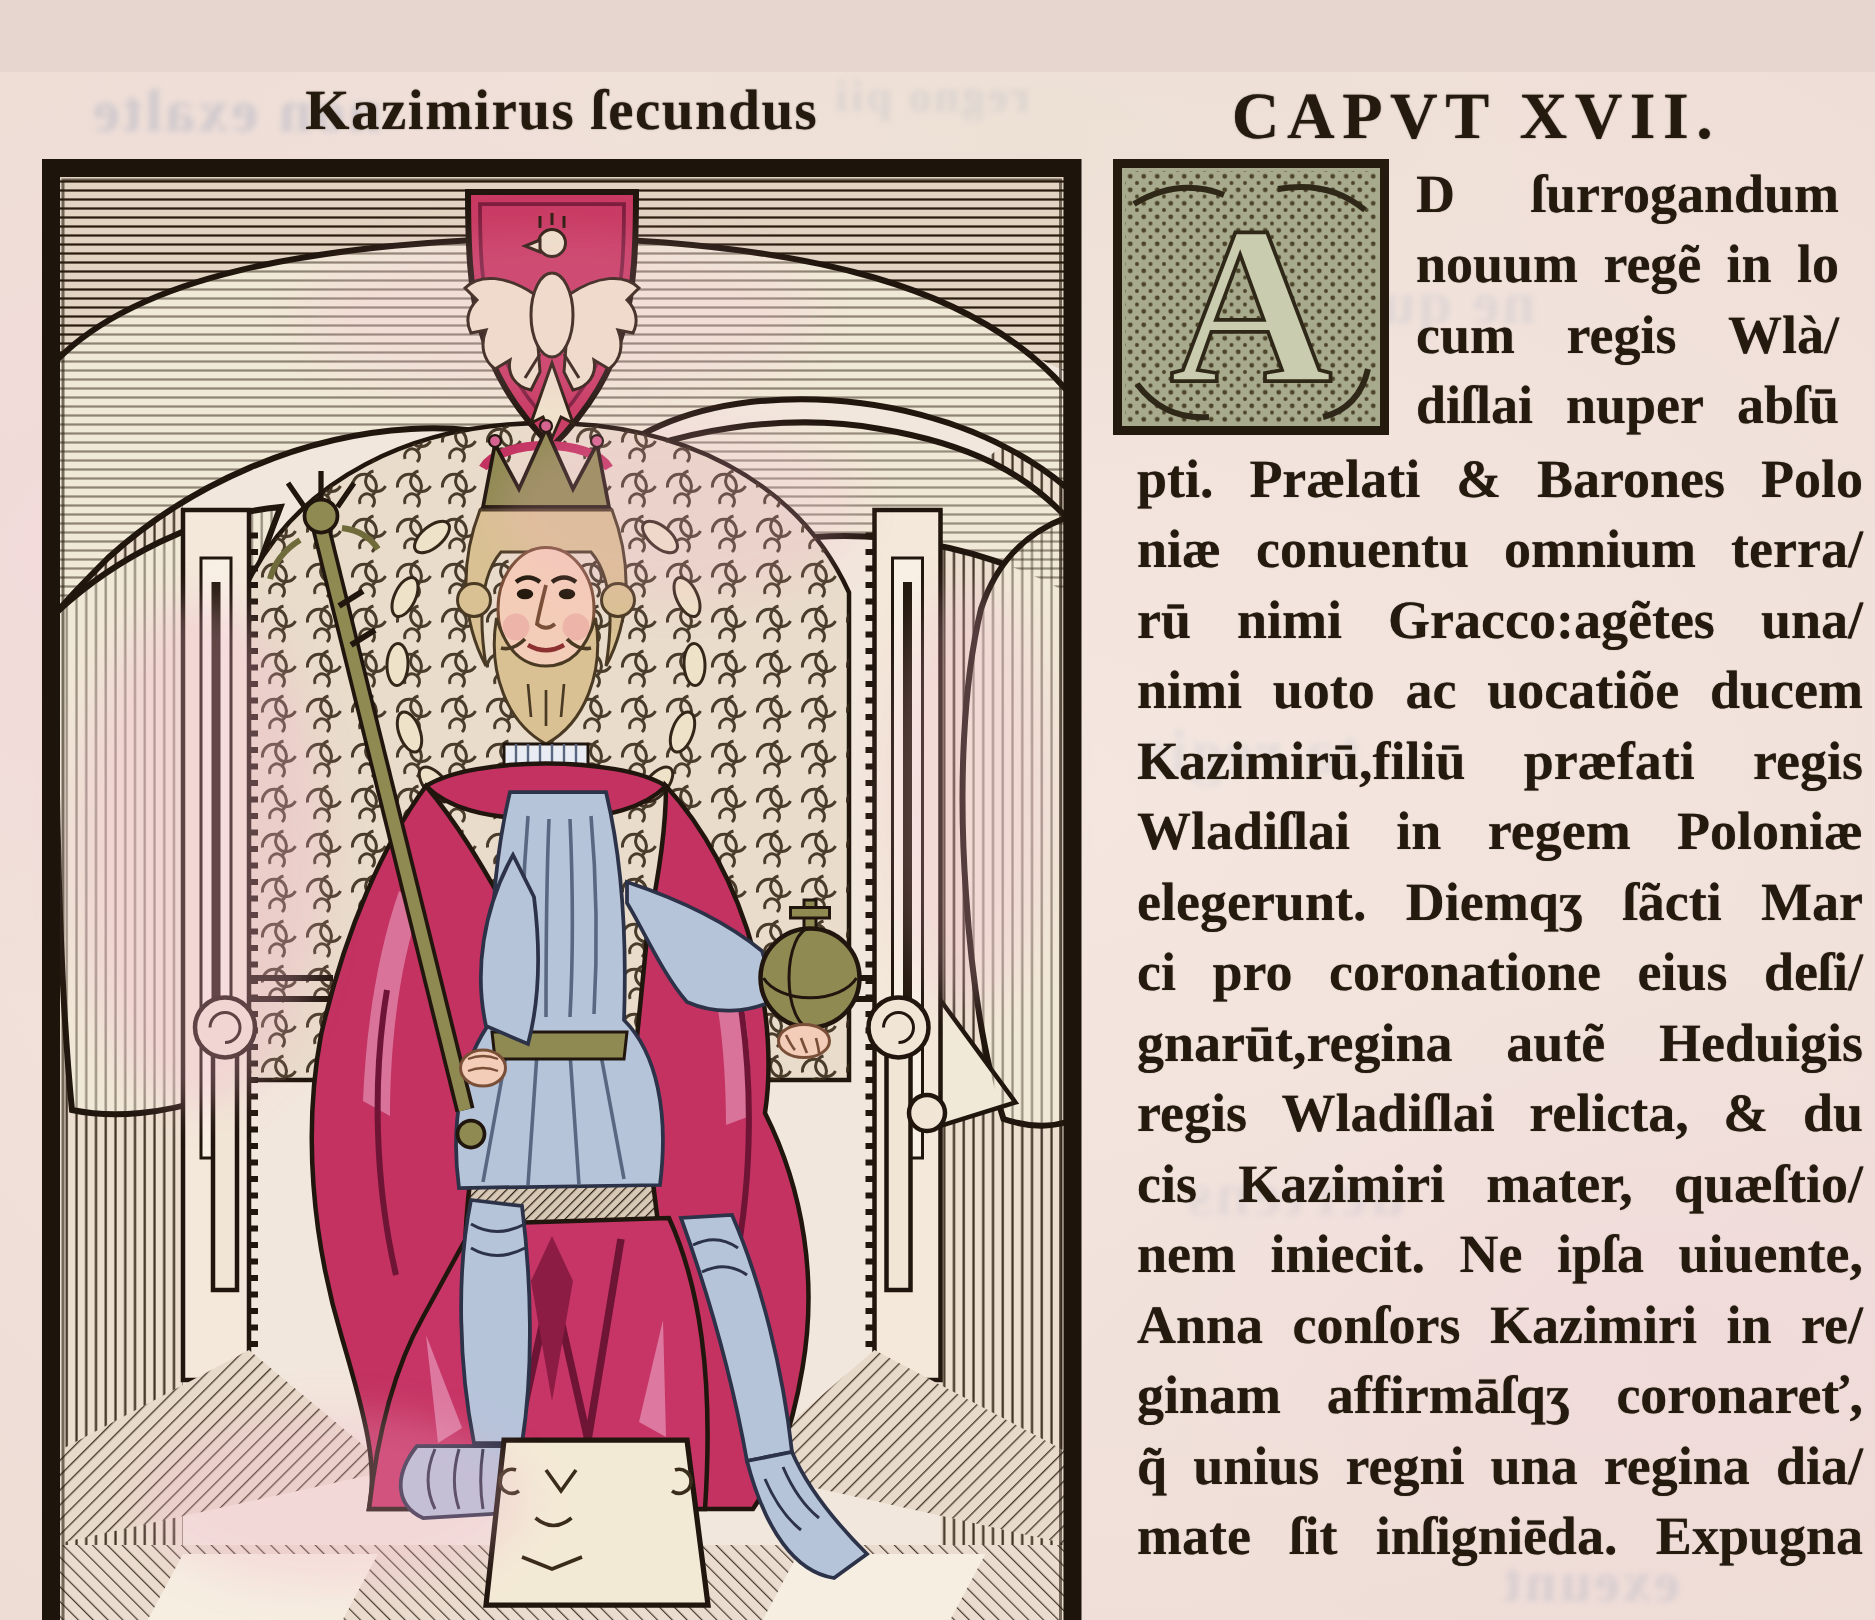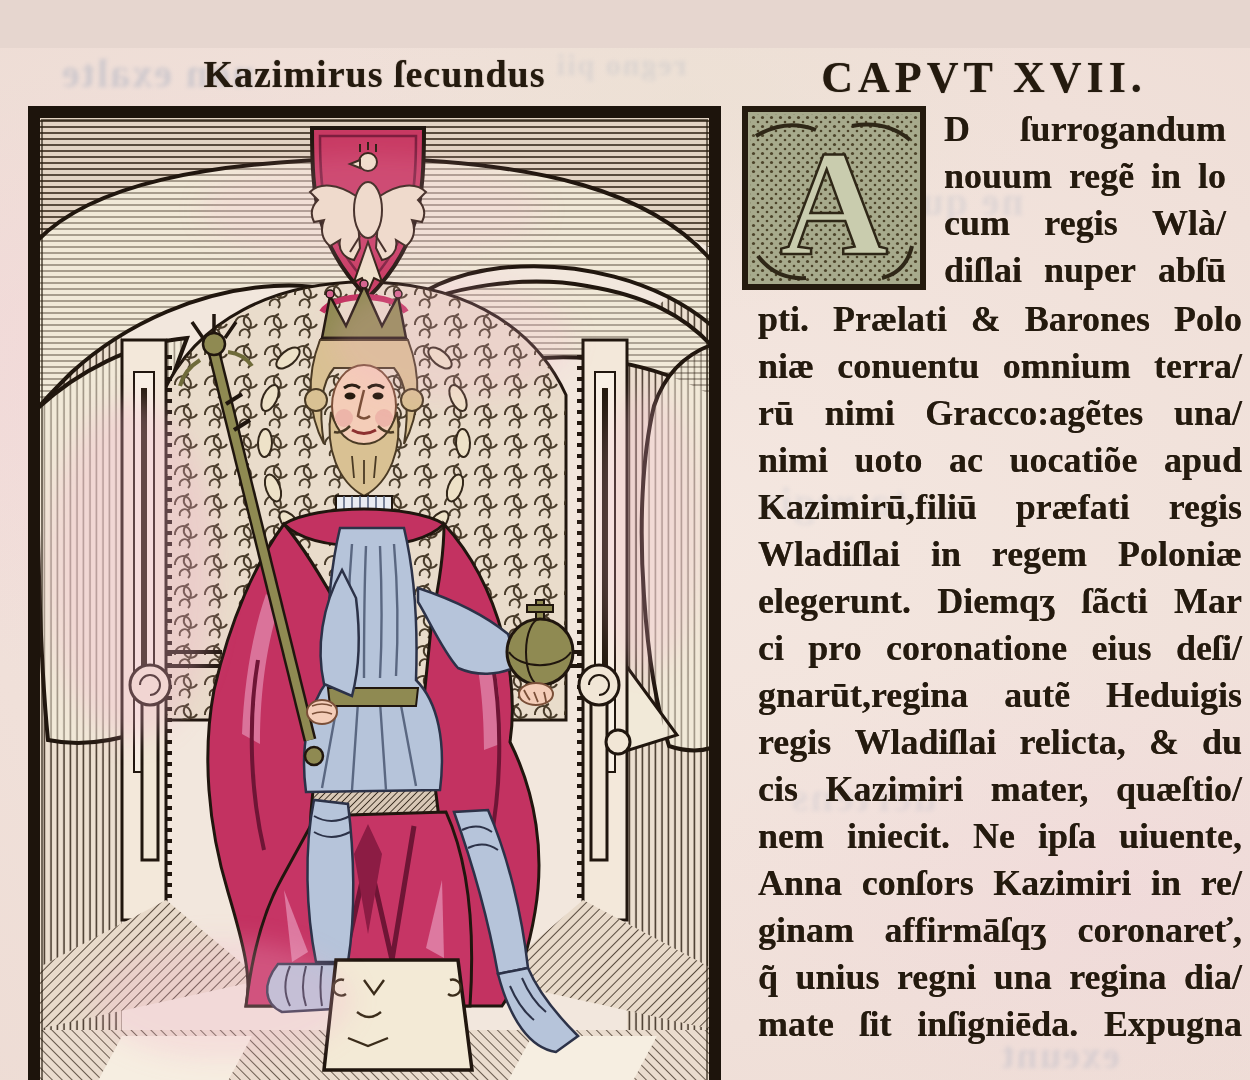--- a/index.html
+++ b/index.html
@@ -355,21 +355,21 @@
         <div class="line"><span>D</span><span>ſurrogandum</span></div>
         <div class="line"><span>nouum</span><span>regẽ</span><span>in</span><span>lo</span></div>
         <div class="line"><span>cum</span><span>regis</span><span>Wlà/</span></div>
         <div class="line"><span>diſlai</span><span>nuper</span><span>abſū</span></div>
       </div>
 
     <div class="full-lines">
         <div class="line"><span>pti.</span><span>Prælati</span><span>&amp;</span><span>Barones</span><span>Polo</span></div>
         <div class="line"><span>niæ</span><span>conuentu</span><span>omnium</span><span>terra/</span></div>
         <div class="line"><span>rū</span><span>nimi</span><span>Gracco:agẽtes</span><span>una/</span></div>
-        <div class="line"><span>nimi</span><span>uoto</span><span>ac</span><span>uocatiõe</span><span>apud</span></div>
+        <div class="line"><span>nimi</span><span>uoto</span><span>ac</span><span>uocatiõe</span><span>ducem</span></div>
         <div class="line"><span>Kazimirū,filiū</span><span>præfati</span><span>regis</span></div>
         <div class="line"><span>Wladiſlai</span><span>in</span><span>regem</span><span>Poloniæ</span></div>
         <div class="line"><span>elegerunt.</span><span>Diemqʒ</span><span>ſãcti</span><span>Mar</span></div>
         <div class="line"><span>ci</span><span>pro</span><span>coronatione</span><span>eius</span><span>deſi/</span></div>
         <div class="line"><span>gnarūt,regina</span><span>autẽ</span><span>Heduigis</span></div>
         <div class="line"><span>regis</span><span>Wladiſlai</span><span>relicta,</span><span>&amp;</span><span>du</span></div>
         <div class="line"><span>cis</span><span>Kazimiri</span><span>mater,</span><span>quæſtio/</span></div>
         <div class="line"><span>nem</span><span>iniecit.</span><span>Ne</span><span>ipſa</span><span>uiuente,</span></div>
         <div class="line"><span>Anna</span><span>conſors</span><span>Kazimiri</span><span>in</span><span>re/</span></div>
         <div class="line"><span>ginam</span><span>affirmāſqʒ</span><span>coronareť,</span></div>

